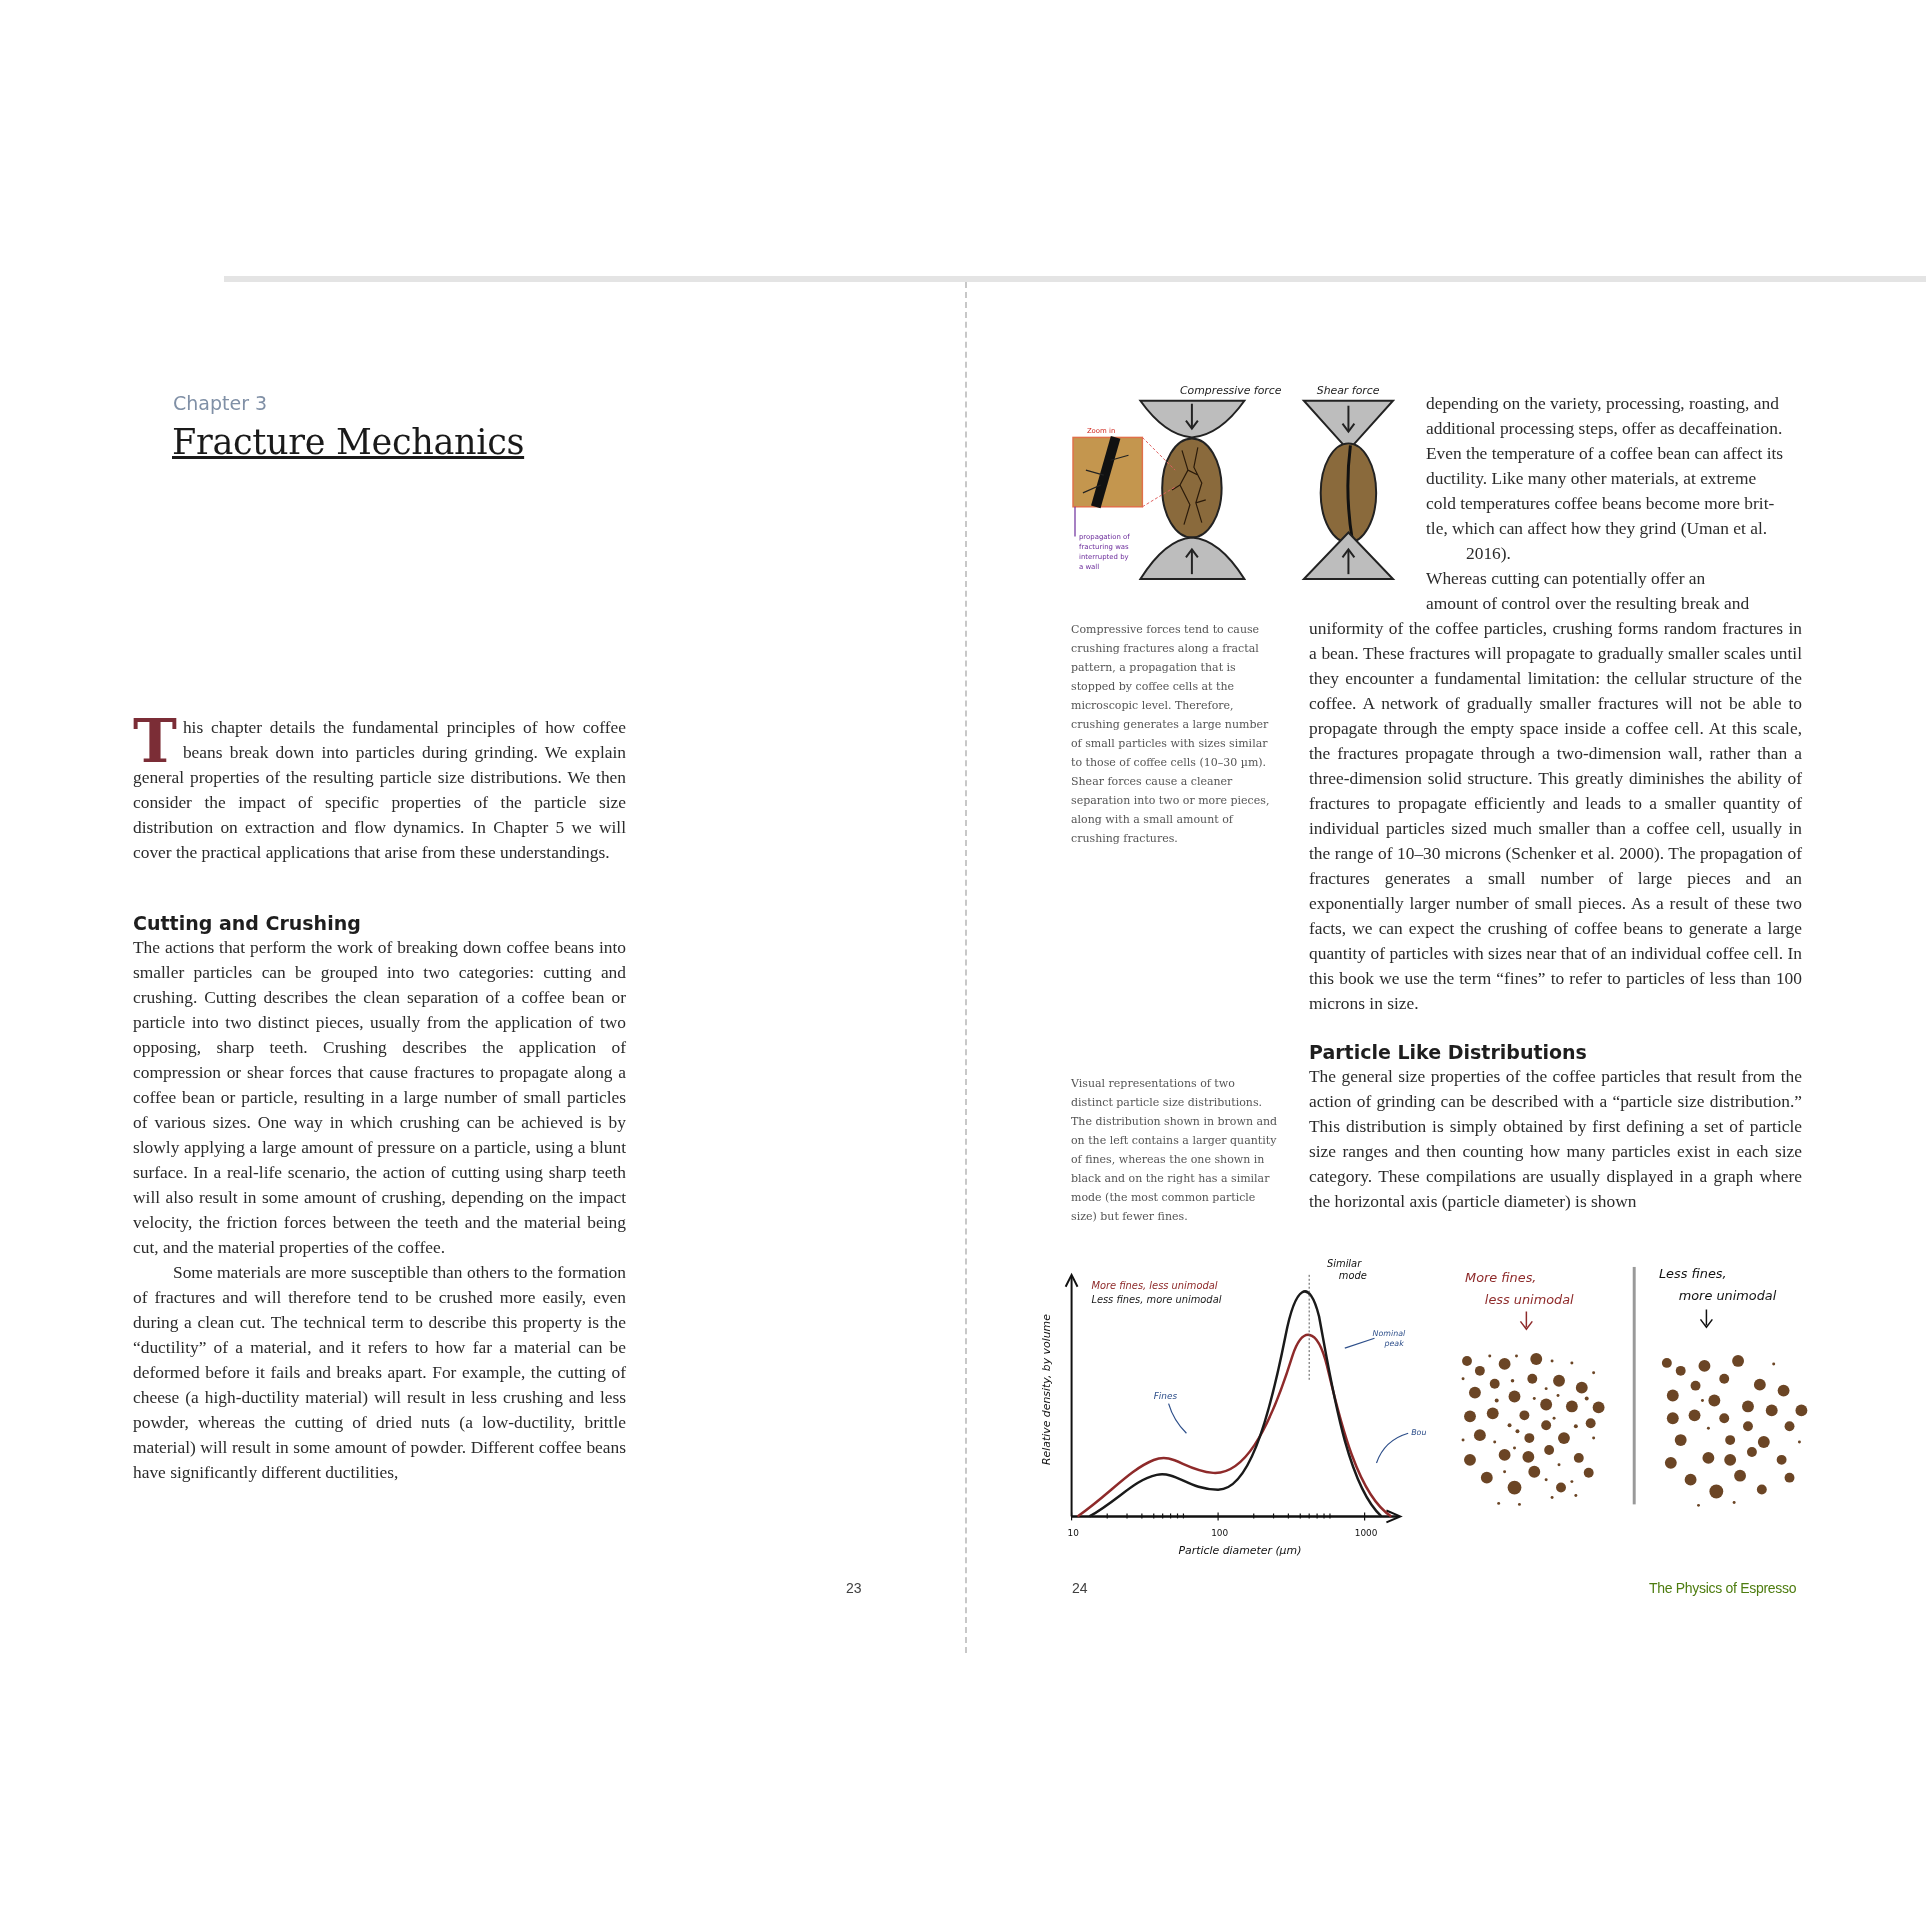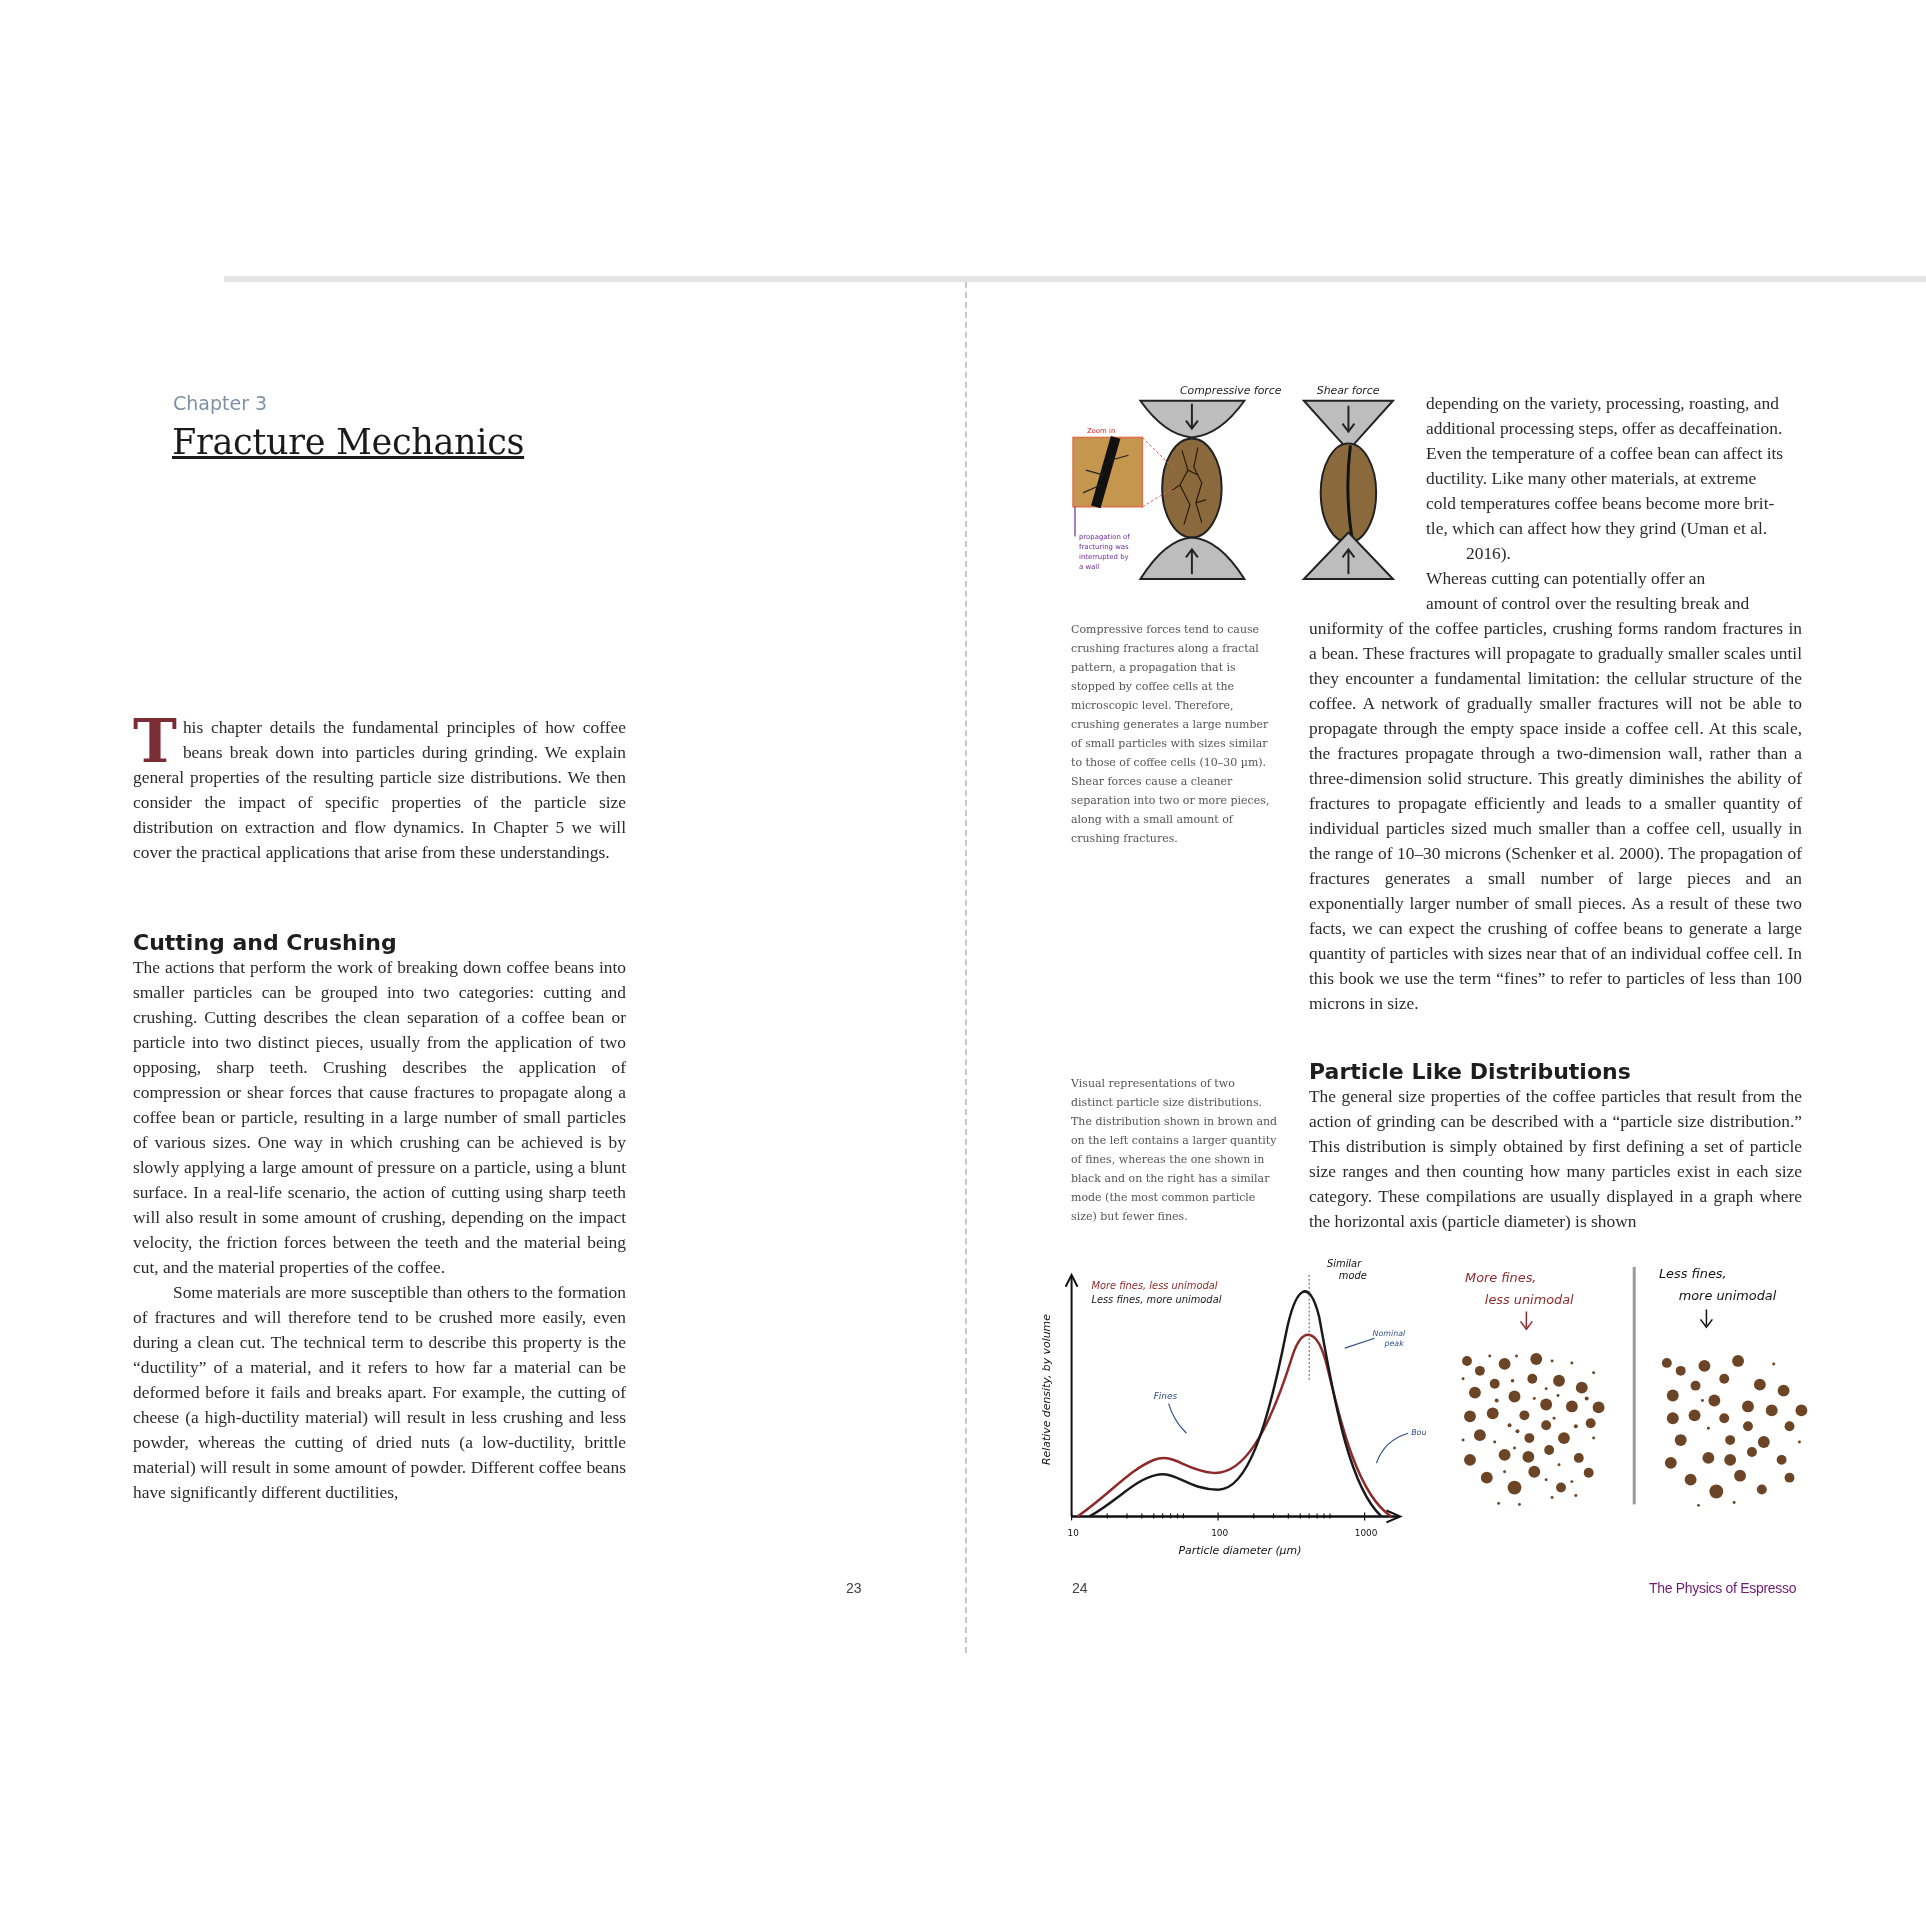--- a/index.html
+++ b/index.html
@@ -14,39 +14,39 @@
                    color:#1a1a1a; letter-spacing:-0.3px;text-decoration:underline; }
 
   .body-text { font-size:17.4px; line-height:25px; text-align:justify; color:#2b2b2b; }
   .body-text p { margin:0; }
   .indent { text-indent:40px; }
 
   .left-col { position:absolute; left:133px; width:493px; }
   .intro { top:715px; }
   .dropcap { float:left; font-family:"DejaVu Serif", serif; font-weight:bold; color:#7b2d36;
              font-size:59px; line-height:46px; margin:4px 6px 0 0; }
-  .section-head { font-family:"DejaVu Sans", sans-serif; font-weight:bold; font-size:22px; color:#1e1e1e;
-                  line-height:24px;margin-top:20px; }
+  .section-head { font-family:"DejaVu Sans", sans-serif; font-weight:bold; font-size:19px; color:#1e1e1e;
+                  line-height:24px; }
   .sec1 { top:911px; }
 
   .right-col { position:absolute; left:1309px; width:493px; }
   .rc-top { top:391px; }
   .rc-top p.flowline { }
   .sec2 { top:1040px; }
 
   .caption { position:absolute; left:1071px; width:208px; font-family:"DejaVu Serif", serif; font-size:11px;
              line-height:19px; color:#555; }
   .cap1 { top:620px; }
   .cap2 { top:1074px; }
 
   .page-num { position:absolute; font-family:"Liberation Sans", sans-serif; font-size:14px; color:#404040; top:1580px; }
   .pn-left { left:846px; }
   .pn-right { left:1072px; }
   .running-title { position:absolute; left:1649px; top:1580px; font-family:"Liberation Sans", sans-serif;
-                   font-size:14px; color:#701a75; letter-spacing:-0.3px; }
+                   font-size:14px; color:#4d7c0f; letter-spacing:-0.3px; }
   svg text { font-family:"DejaVu Sans", sans-serif; }
 </style>
 </head>
 <body>
 
 <div class="top-rule"></div>
 <div class="gutter"></div>
 
 <div class="chapter-label">Chapter 3</div>
 <div class="chapter-title">Fracture Mechanics</div>

